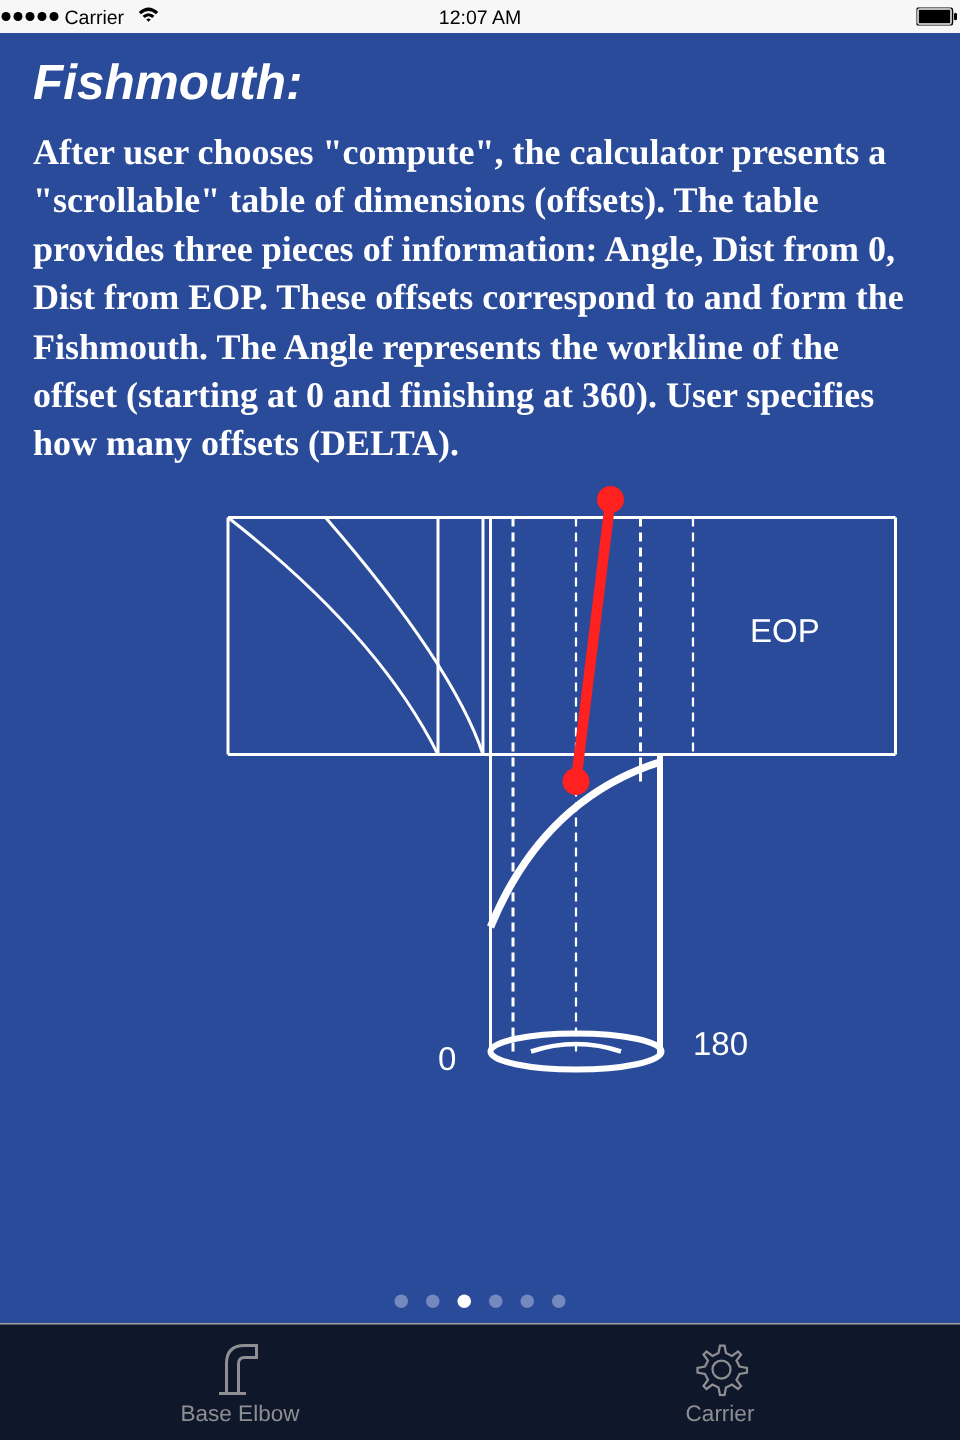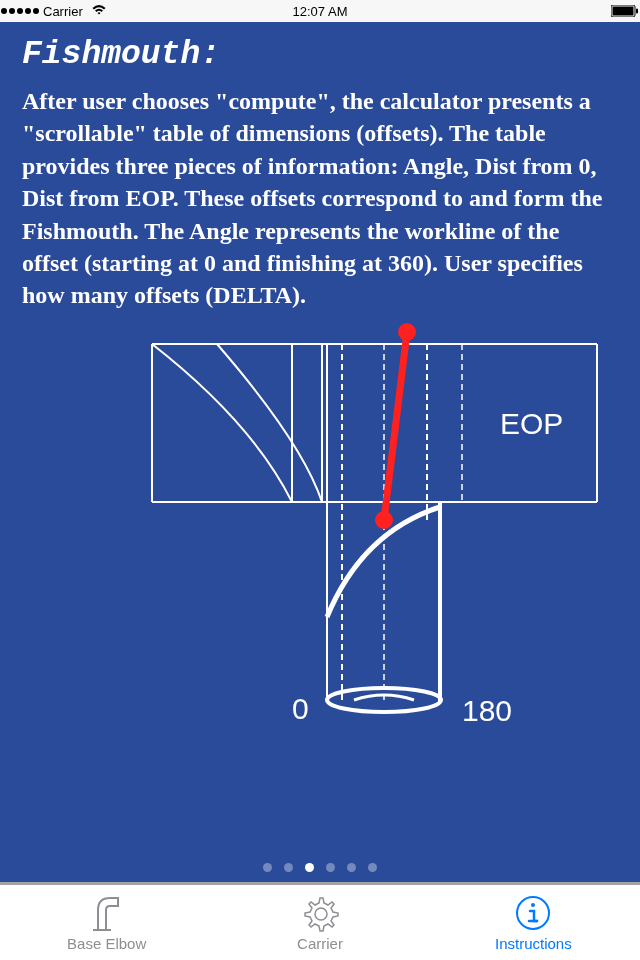--- a/index.html
+++ b/index.html
@@ -66,21 +66,21 @@
       color: #fff;
       padding: 14px 22px 0 22px;
       overflow: hidden;
       position: relative;
     }
     .title {
       font-size: 33px;
       font-weight: bold;
       font-style: italic;
       margin-bottom: 12px;
-      font-family: Liberation Mono, monospace;
+      font-family: Liberation Sans, sans-serif;
     }
     .description {
       font-size: 24px;
       line-height: 1.35;
       font-weight: bold;
       font-family: 'Comic Sans MS', cursive;
     }
     .diagram-container {
       position: relative;
       width: 100%;
@@ -99,22 +99,22 @@
       width: 9px;
       height: 9px;
       border-radius: 50%;
       background: rgba(255,255,255,0.35);
     }
     .page-dot.active {
       background: #fff;
     }
     .tab-bar {
       height: 78px;
-      background: #ffffff;
-      border-top: 3px solid #a3a3a3;
+      background: #0f172a;
+      border-top: 1px solid #a3a3a3;
       display: flex;
     }
     .tab-item {
       flex: 1;
       display: flex;
       flex-direction: column;
       align-items: center;
       justify-content: center;
       gap: 3px;
       color: #8e8e93;
@@ -128,21 +128,21 @@
     .tab-icon {
       width: 38px;
       height: 38px;
       display: flex;
       align-items: center;
       justify-content: center;
     }
     .diagram-label {
       position: absolute;
       color: #fff;
-      font-size: 30px;
+      font-size: 22px;
       font-family: Arial, sans-serif;
       font-weight: normal;
     }
   </style>
 </head>
 <body>
 
 <div class="status-bar">
   <div class="status-left">
     <div class="signal-dots">
@@ -200,21 +200,21 @@
 
       <ellipse cx="362" cy="378" rx="57" ry="12" stroke="#fff" stroke-width="4" fill="none"></ellipse>
       <path d="M 332 378 Q 362 368 392 378" stroke="#fff" stroke-width="3" fill="none"></path>
 
       <line x1="385" y1="10" x2="362" y2="198" stroke="#ff2020" stroke-width="7"></line>
       <circle cx="385" cy="10" r="9" fill="#ff2020"></circle>
       <circle cx="362" cy="198" r="9" fill="#ff2020"></circle>
     </svg>
     <div class="diagram-label" style="left:478px;top:85px;">EOP</div>
     <div class="diagram-label" style="left:270px;top:370px;">0</div>
-    <div class="diagram-label" style="left:440px;top:372px;">180</div>
+    <div class="diagram-label" style="left:440px;top:360px;">180</div>
   </div>
 
   <div class="page-indicator">
     <div class="page-dot"></div>
     <div class="page-dot"></div>
     <div class="page-dot active"></div>
     <div class="page-dot"></div>
     <div class="page-dot"></div>
     <div class="page-dot"></div>
   </div>
@@ -232,24 +232,13 @@
   </div>
   <div class="tab-item">
     <div class="tab-icon">
       <svg width="38" height="38" viewBox="0 0 38 38">
         <path d="M19 4 L22 4 L23 9 L27 11 L31 8 L33 10 L30 14 L32 18 L37 19 L37 22 L32 23 L30 27 L33 31 L31 33 L27 30 L23 32 L22 37 L19 37 L18 32 L14 30 L10 33 L8 31 L11 27 L9 23 L4 22 L4 19 L9 18 L11 14 L8 10 L10 8 L14 11 L18 9 Z" fill="none" stroke="#8e8e93" stroke-width="1.5"></path>
         <circle cx="20" cy="20" r="6" fill="none" stroke="#8e8e93" stroke-width="1.5"></circle>
       </svg>
     </div>
     <span>Carrier</span>
   </div>
-  <div class="tab-item active">
-    <div class="tab-icon">
-      <svg width="38" height="38" viewBox="0 0 38 38">
-        <circle cx="19" cy="19" r="16" fill="none" stroke="#007aff" stroke-width="2"></circle>
-        <circle cx="19" cy="11" r="2" fill="#007aff"></circle>
-        <path d="M 16 17 L 20 17 L 20 27 L 23 27" fill="none" stroke="#007aff" stroke-width="2.5" stroke-linecap="round"></path>
-        <path d="M 15 27 L 23 27" stroke="#007aff" stroke-width="2.5" stroke-linecap="round"></path>
-      </svg>
-    </div>
-    <span>Instructions</span>
-  </div>
 </div>
 
 </body></html>

